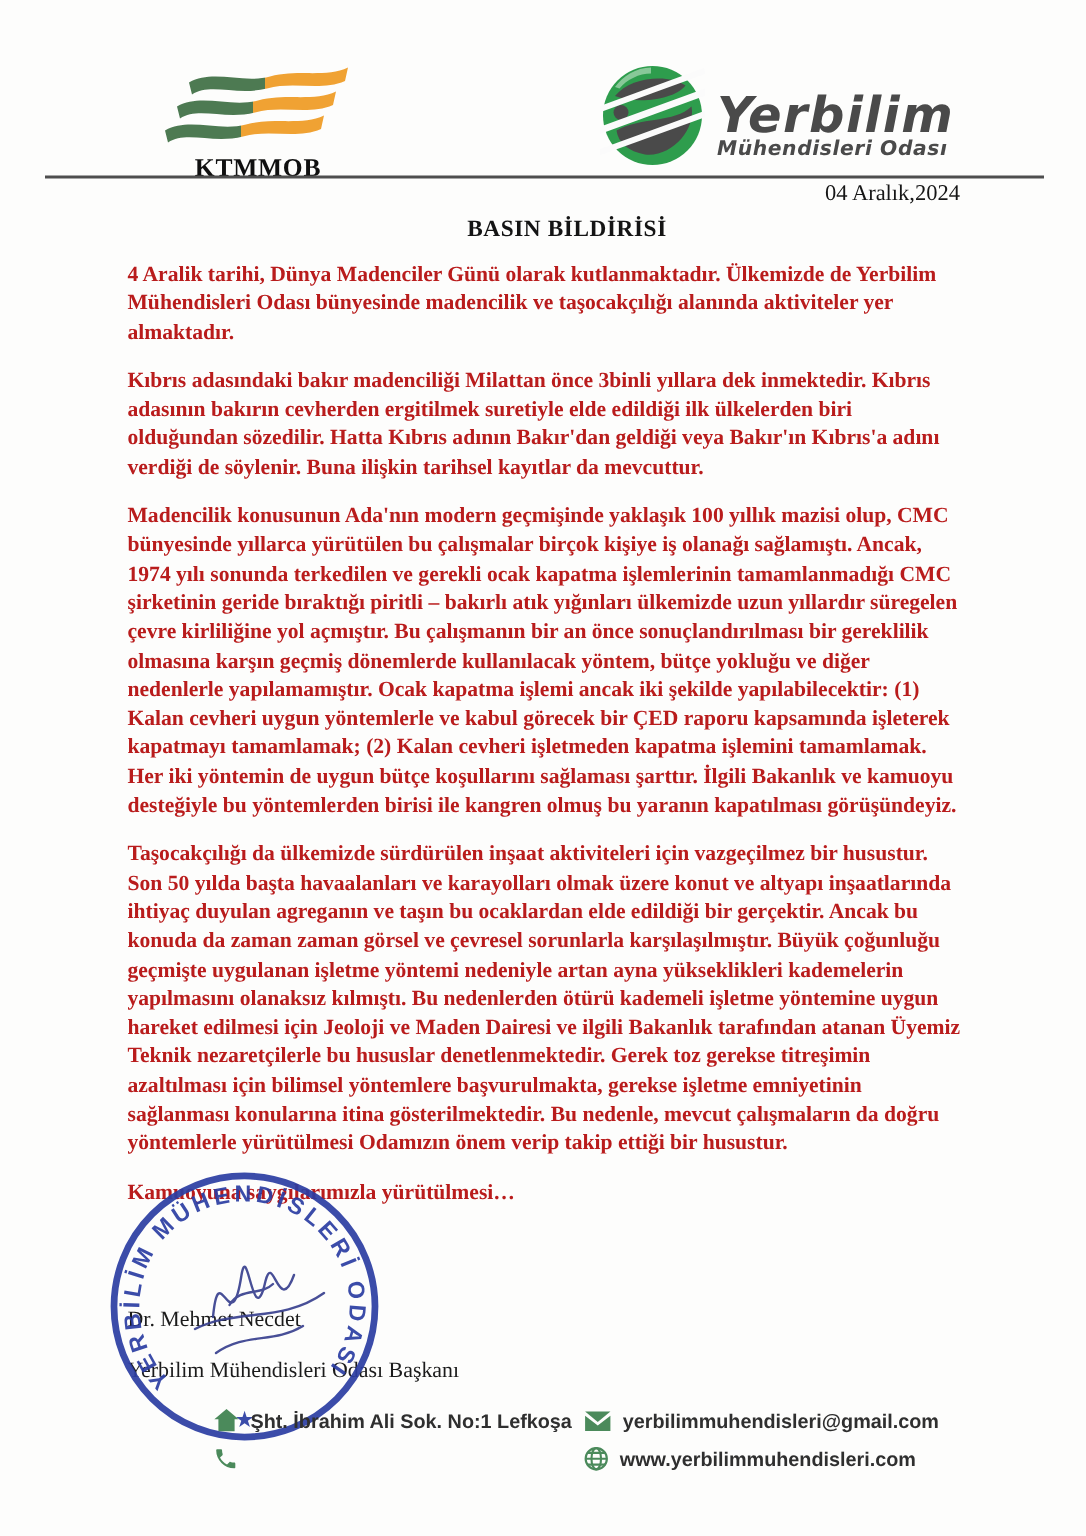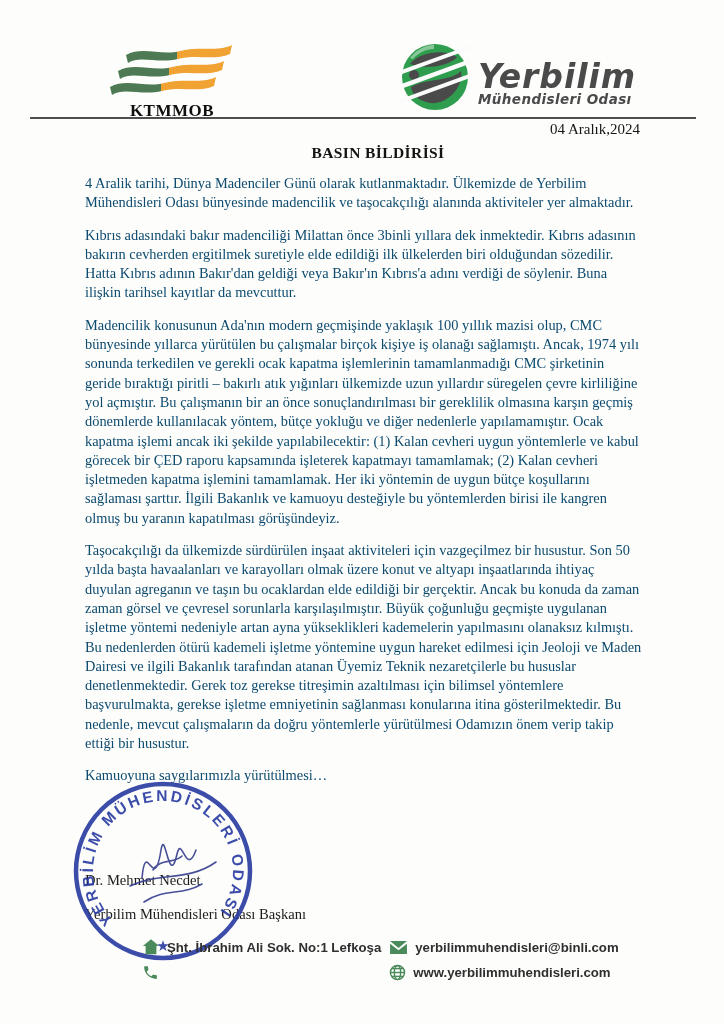--- a/index.html
+++ b/index.html
@@ -17,21 +17,21 @@
   .yl-name{font-family:"DejaVu Sans",sans-serif;font-style:italic;font-weight:bold;
     font-size:33px;color:#4a4a4a;letter-spacing:1px;margin-top:13px;}
   .yl-sub{font-family:"DejaVu Sans",sans-serif;font-style:italic;font-weight:bold;
     font-size:13.5px;color:#4a4a4a;margin-top:0;letter-spacing:.4px;}
   .rule{position:absolute;top:117px;left:30px;right:28px;border-top:2px solid #4e4e4e;}
   .date{position:absolute;top:121px;right:84px;font-size:15px;color:#161616;}
   .doc-title{position:absolute;top:144px;left:16px;width:100%;text-align:center;
     font-size:15.5px;font-weight:600;letter-spacing:.4px;color:#141414;}
   
   .content{position:absolute;top:174px;left:85px;width:558px;
-    font-size:14.4px;line-height:19.3px;color:#0c4a6e;}
+    font-size:14.4px;line-height:19.3px;color:#b91c1c;font-weight:bold;}
   .content p{margin:0 0 13px 0;}
   
   .sig-name{position:absolute;top:872px;left:85px;font-size:14.6px;color:#1b1b1b;}
   .sig-role{position:absolute;top:906px;left:85px;font-size:14.6px;color:#1b1b1b;}
   .stamp{position:absolute;top:778px;left:70px;width:186px;height:186px;opacity:.92;}
   
   .footer{position:absolute;top:938px;left:142px;
     font-family:"Liberation Sans",sans-serif;font-weight:bold;font-size:13.2px;color:#2f2f2f;
     display:grid;grid-template-columns:auto auto;column-gap:16px;row-gap:7px;gap:8px;}
   .f-item{display:flex;align-items:center;gap:7px;white-space:nowrap;}
@@ -119,21 +119,21 @@
       </span>
       <span>Şht. İbrahim Ali Sok. No:1 Lefkoşa</span>
     </div>
     <div class="f-item">
       <span class="f-icon">
         <svg width="19" height="15" viewBox="0 0 20 16">
             <path d="M1,1 L19,1 L10,8.5 Z" fill="#4b8a5b"></path>
             <path d="M1,4 L10,11 L19,4 L19,15 L1,15 Z" fill="#4b8a5b"></path>
           </svg>
       </span>
-      <span>yerbilimmuhendisleri@binli.com</span>
+      <span>yerbilimmuhendisleri@gmail.com</span>
     </div>
     <div class="f-item">
       <span class="f-icon">
         <svg width="17" height="17" viewBox="0 0 24 24">
             <path d="M6.6,10.8 c1.4,2.8 3.8,5.1 6.6,6.6 l2.2,-2.2 c0.3,-0.3 0.7,-0.4 1,-0.2 c1.1,0.4 2.3,0.6 3.6,0.6 c0.6,0 1,0.4 1,1 L21,20 c0,0.6 -0.4,1 -1,1 C10.6,21 3,13.4 3,4 c0,-0.6 0.4,-1 1,-1 l3.5,0 c0.6,0 1,0.4 1,1 c0,1.2 0.2,2.4 0.6,3.6 c0.1,0.3 0,0.7 -0.2,1 Z" fill="#4b8a5b"></path>
           </svg>
       </span>
     </div>
     <div class="f-item">
       <span class="f-icon">

